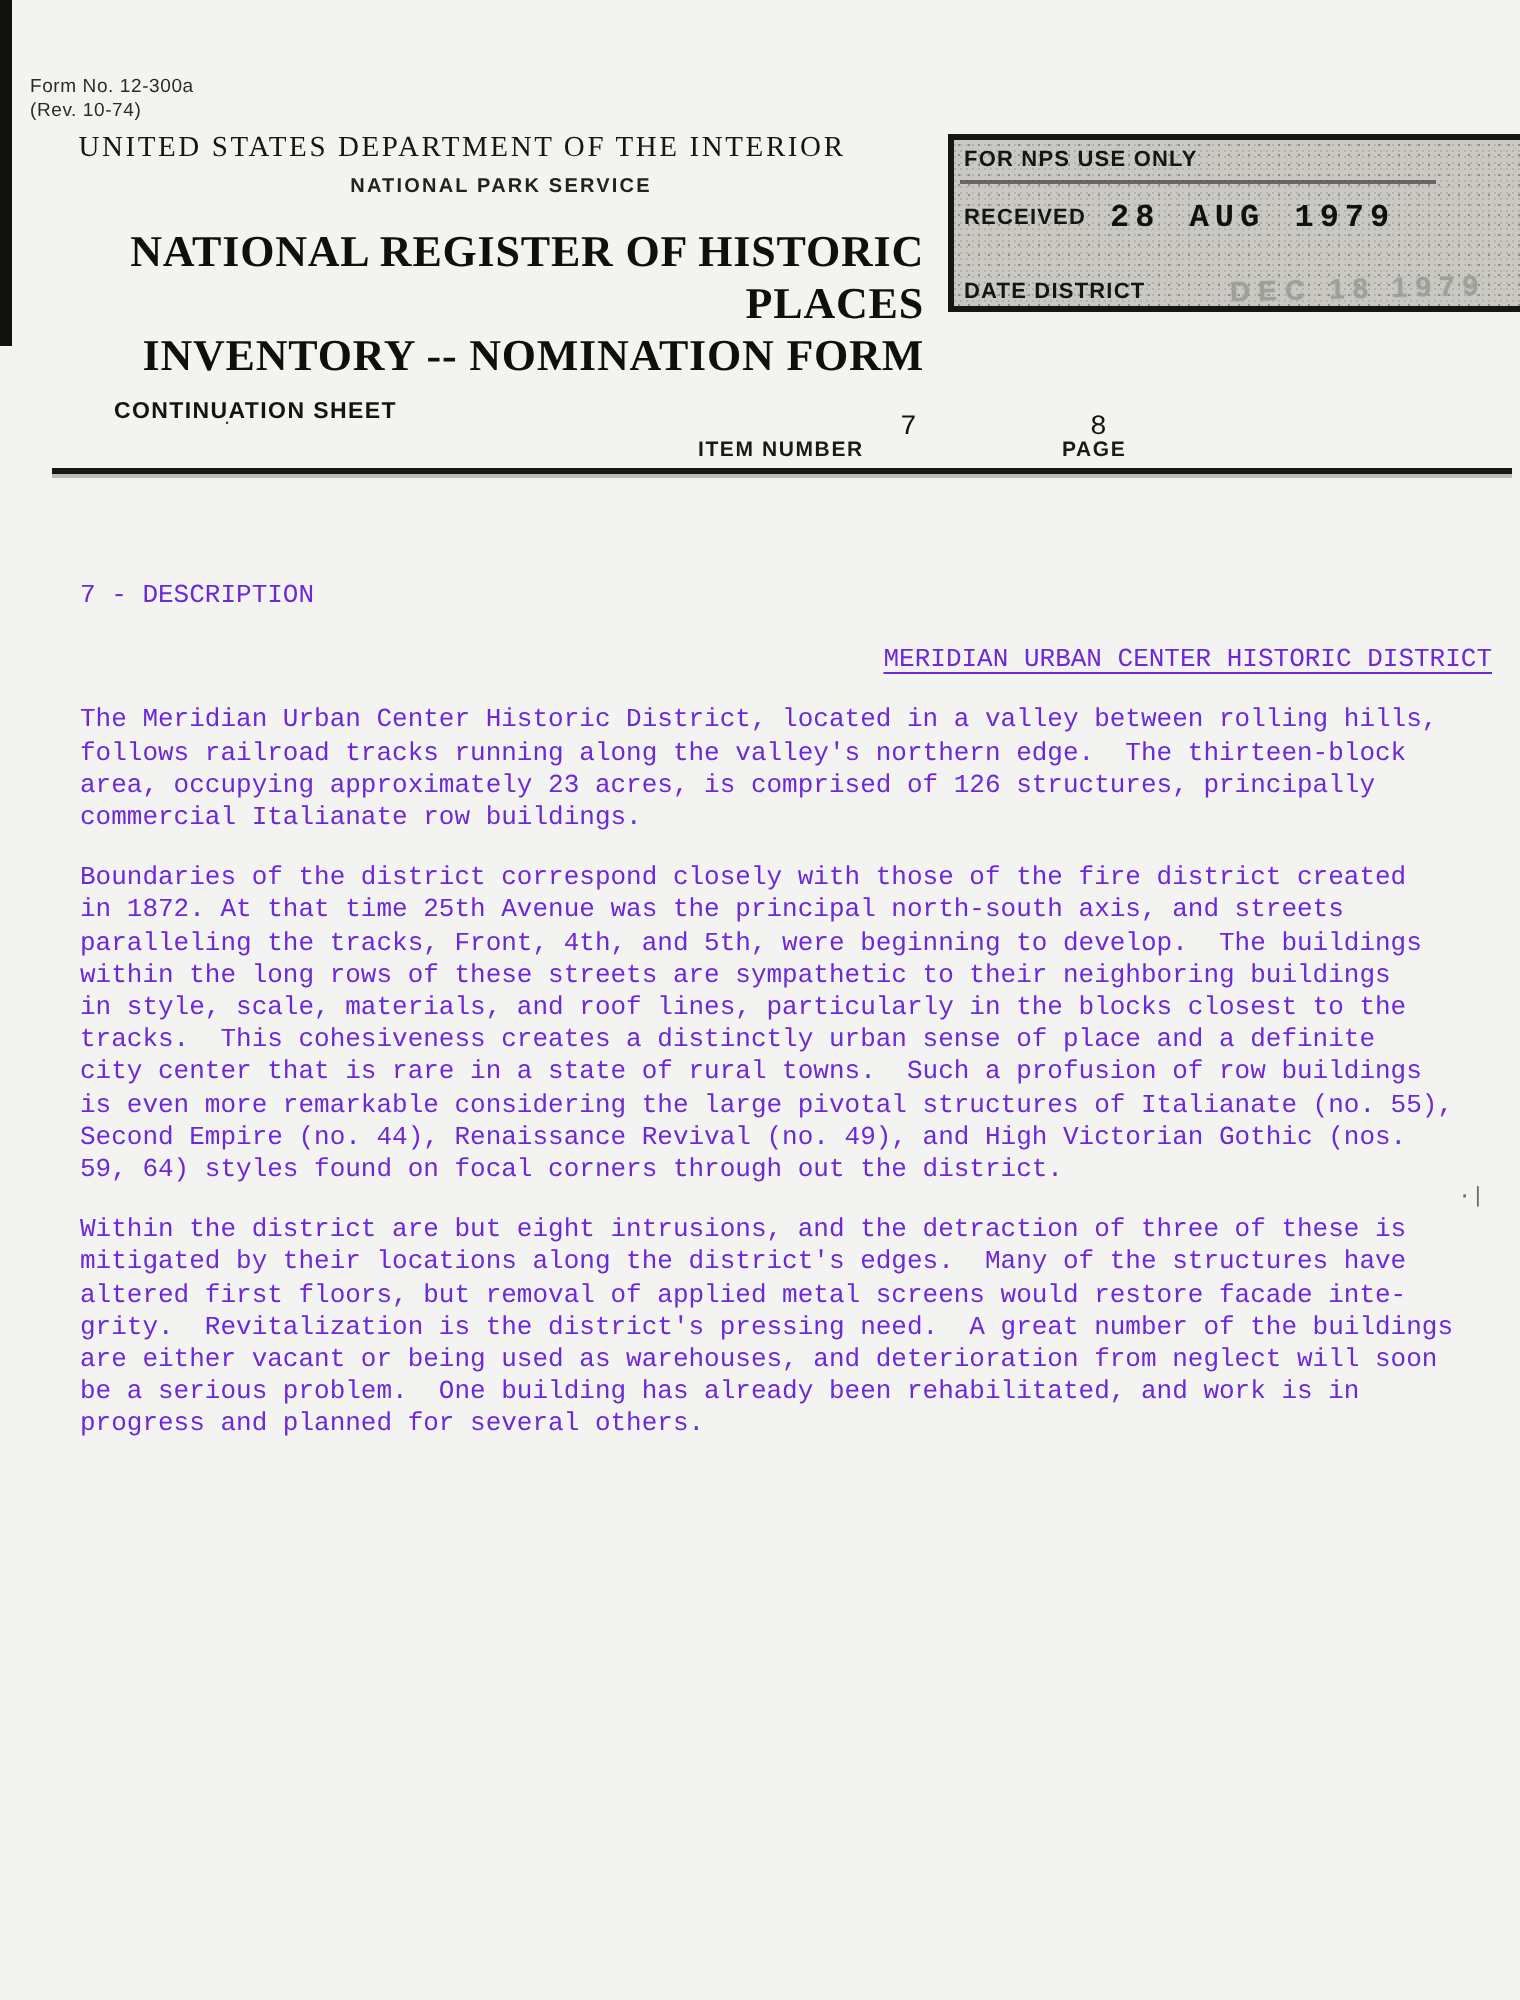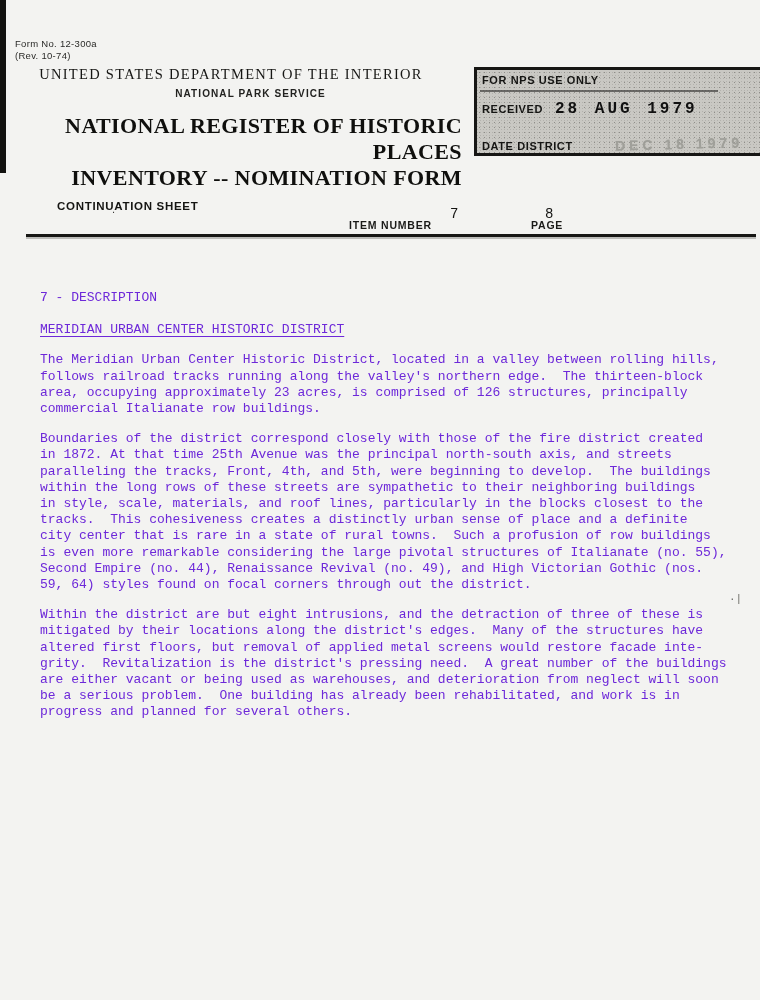--- a/index.html
+++ b/index.html
@@ -122,21 +122,21 @@
 
   
   .content {
     left: 40px; top: 254px; width: 706px;
     font-family: "Liberation Mono", monospace;
     font-size: 13px; line-height: 16.2px; color: #6d28d9; margin-top: 36px;
   }
   .section-label { white-space: pre; }
   .doc-heading {
     margin-top: 16px;
-    text-align: left;
+    text-align: right;
     text-decoration: underline;
     text-underline-offset: 3px;
     white-space: pre;
   }
   .para { margin: 14px 0 0 0; white-space: pre-wrap; }
 </style>
 </head>
 <body>
 
 <div class="page">

